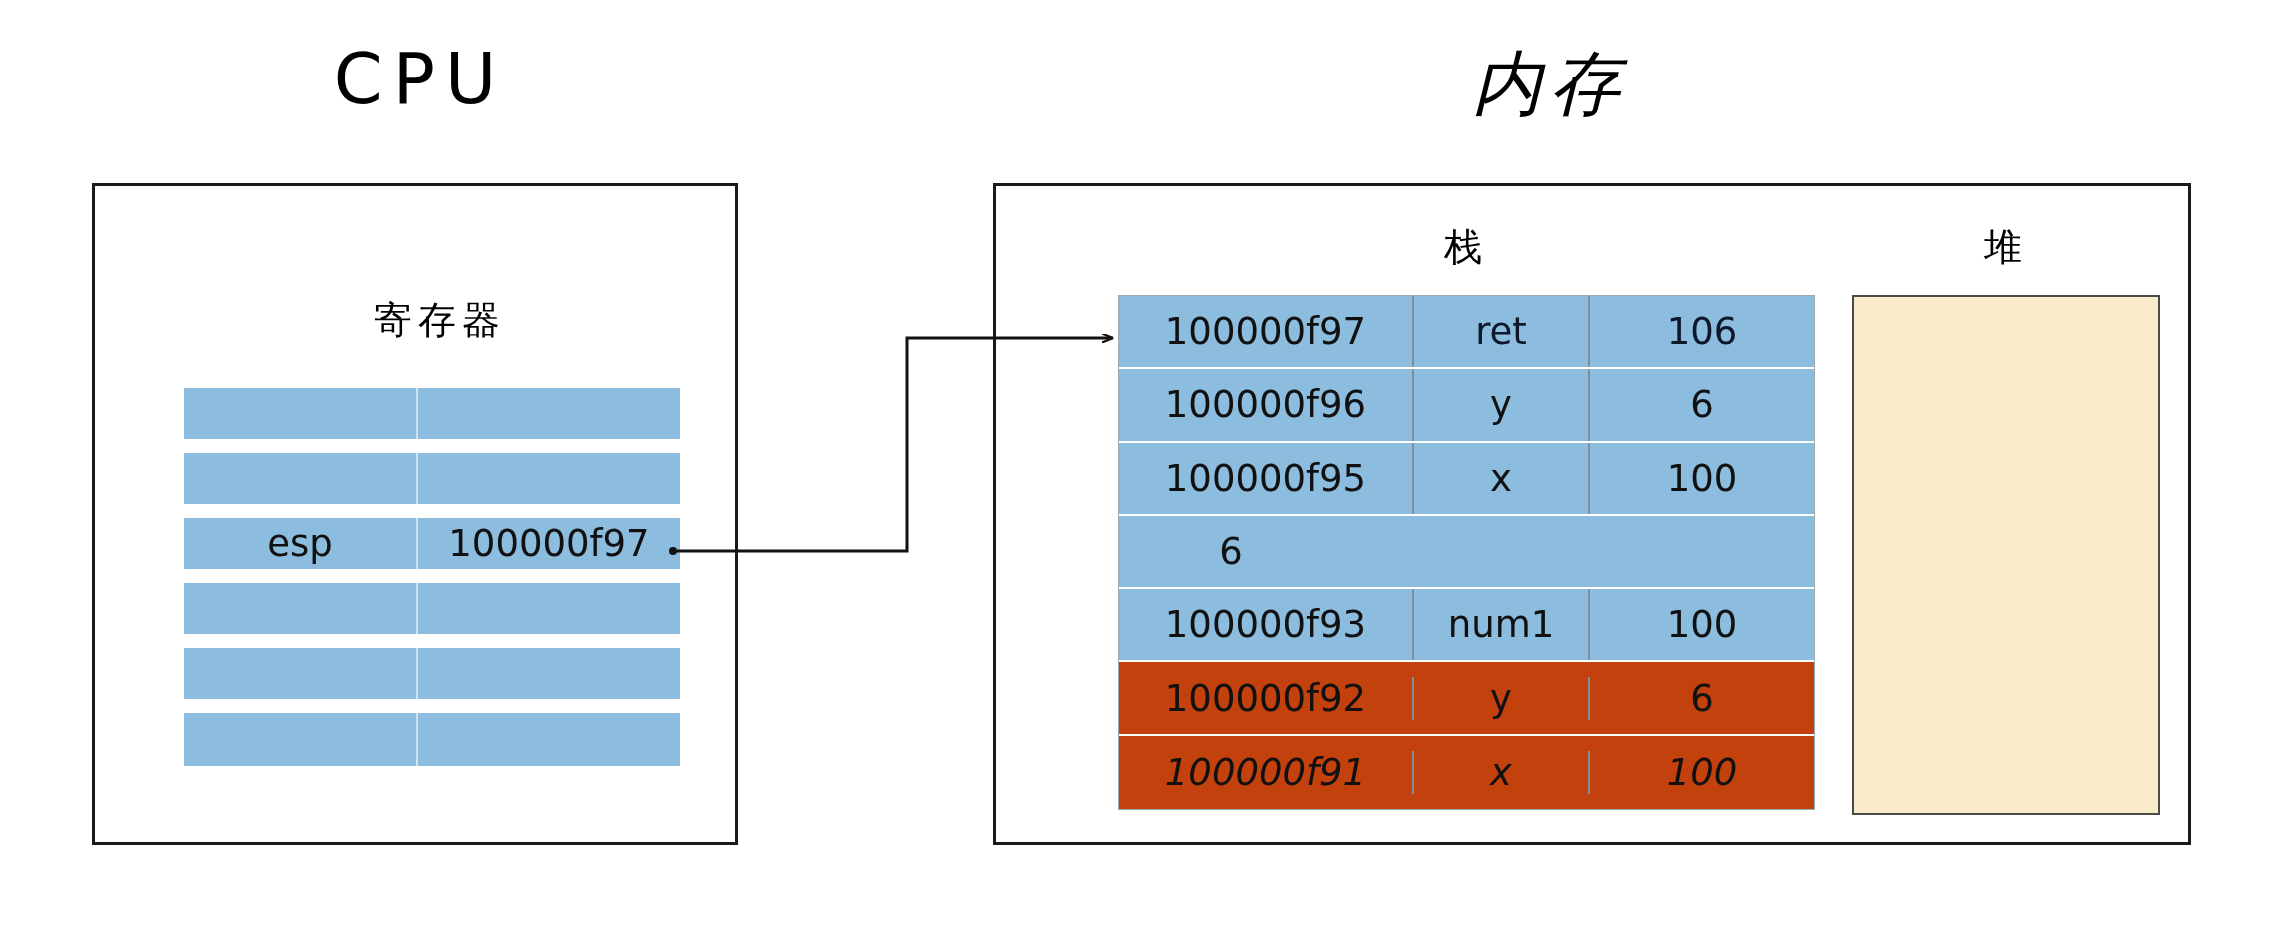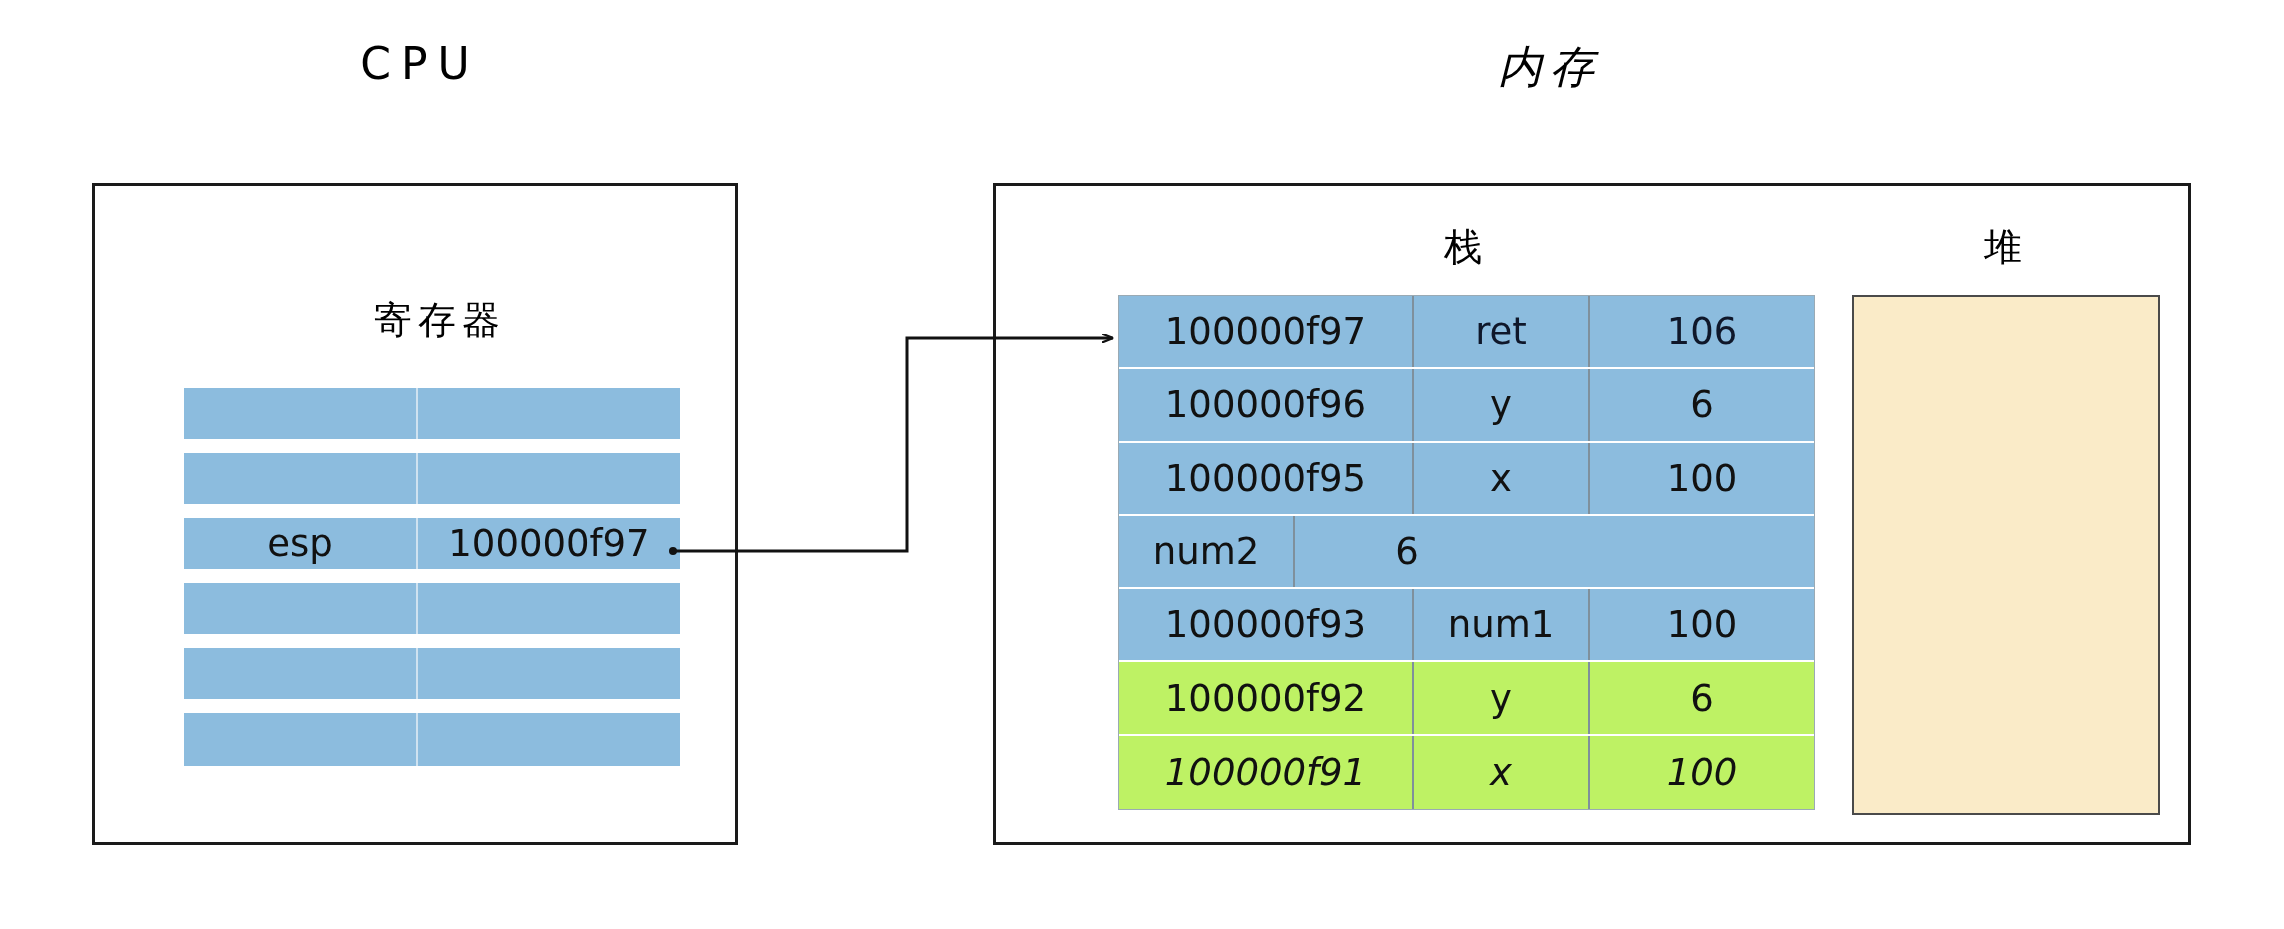--- a/index.html
+++ b/index.html
@@ -14,21 +14,21 @@
     position: relative;
     width: 2284px;
     height: 929px;
     background: #ffffff;
     overflow: hidden;
   }
 
   
   .section-title {
     position: absolute;
-    font-size: 44px;
+    font-size: 70px;
     font-weight: 400;
     color: #000000;
     letter-spacing: 4px;
     white-space: nowrap;
     text-align: center;
   }
   #cpu-title  { left: 260px; top: 38px;  width: 320px; letter-spacing: 10px; }
   #mem-title  { left: 1390px; top: 38px; width: 320px; letter-spacing: 8px; font-style: italic; }
 
   
@@ -95,21 +95,21 @@
   
   #stack-table {
     left: 1118px;
     top: 295px;
     width: 697px;
     height: 515px;
     border: 1px solid #9aaab4;
   }
   #stack-table .grid-row { height: 73.5px; }
   #stack-table .grid-row.shade-light { background: #8CBCDE; }
-  #stack-table .grid-row.shade-dark  { background: #bef264; }
+  #stack-table .grid-row.shade-dark  { background: #c2410c; align-items: center; }
   #stack-table .cell-addr  { width: 295px; border-right: 2px solid #7f909c; }
   #stack-table .cell-label { width: 176px; border-right: 2px solid #7f909c; }
   #stack-table .cell-val   { width: 224px; }
   #stack-table .grid-cell.text-white { color: #0f172a; text-align: right; }
 
   
   #heap-rect {
     position: absolute;
     left: 1852px;
     top: 295px;
@@ -186,21 +186,20 @@
       <div class="grid-cell cell-addr">100000f96</div>
       <div class="grid-cell cell-label">y</div>
       <div class="grid-cell cell-val">6</div>
     </div>
     <div class="grid-row shade-light">
       <div class="grid-cell cell-addr">100000f95</div>
       <div class="grid-cell cell-label">x</div>
       <div class="grid-cell cell-val">100</div>
     </div>
     <div class="grid-row shade-light">
-      <div class="grid-cell cell-label">num2</div>
       <div class="grid-cell cell-val">6</div>
     </div>
     <div class="grid-row shade-light">
       <div class="grid-cell cell-addr">100000f93</div>
       <div class="grid-cell cell-label">num1</div>
       <div class="grid-cell cell-val">100</div>
     </div>
     <div class="grid-row shade-dark">
       <div class="grid-cell cell-addr">100000f92</div>
       <div class="grid-cell cell-label">y</div>

